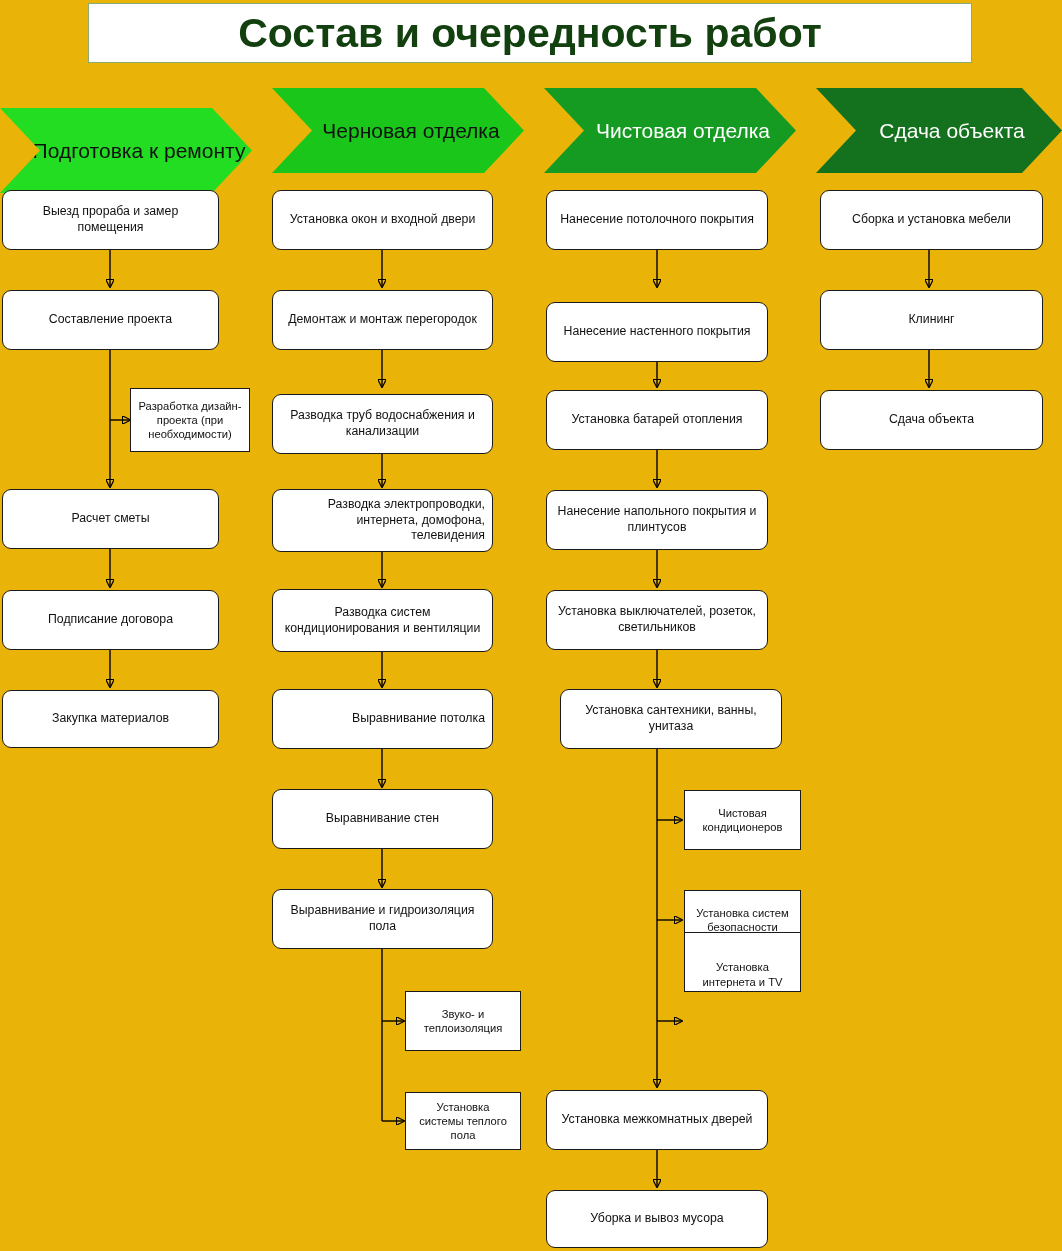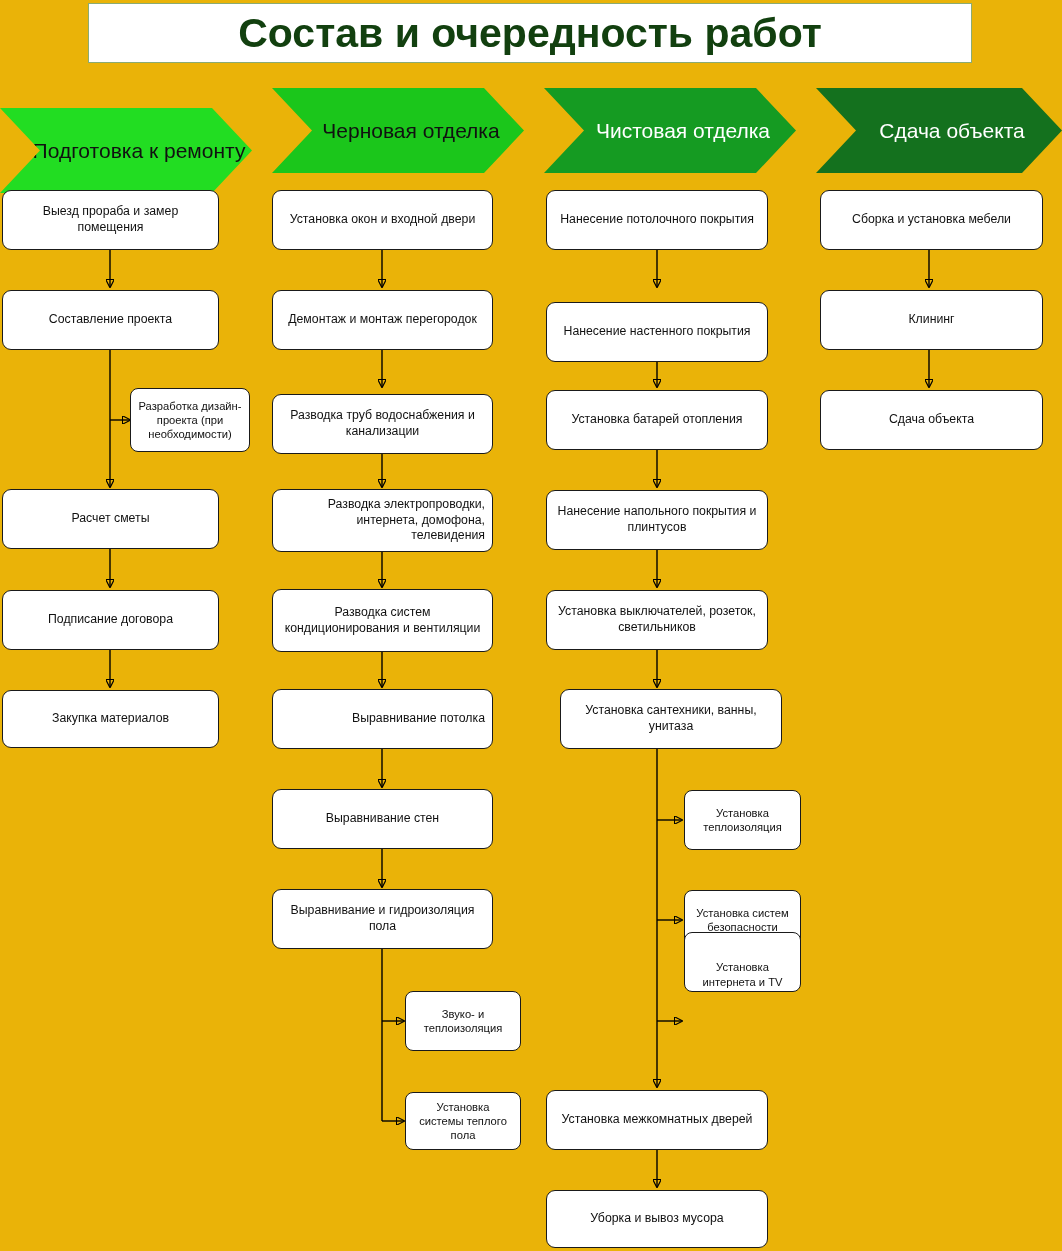--- a/index.html
+++ b/index.html
@@ -75,21 +75,21 @@
     align-items: center;
     justify-content: center;
     text-align: center;
     color: #111111;
     font-size: 12.3px;
     line-height: 1.28;
     padding: 2px 7px;
   }
   .node.small {
     font-size: 11.2px;
-    border-radius: 8px;
+    border-radius: 0;
   }
 
   
   #wires {
     position: absolute;
     left: 0;
     top: 0;
     width: 1062px;
     height: 1251px;
     pointer-events: none;
@@ -222,21 +222,21 @@
   <div class="node" style="left:546px; top:490px; width:222px; height:60px;">
     <span>Нанесение напольного покрытия и плинтусов</span>
   </div>
   <div class="node" style="left:546px; top:590px; width:222px; height:60px;">
     <span>Установка выключателей, розеток, светильников</span>
   </div>
   <div class="node" style="left:560px; top:689px; width:222px; height:60px;justify-content:center;">
     <span>Установка сантехники, ванны, унитаза</span>
   </div>
   <div class="node small" style="left:684px; top:790px; width:117px; height:60px;">
-    <span>Установка теплоизоляция</span>
+    <span>Чистовая кондиционеров</span>
   </div>
   <div class="node small" style="left:684px; top:890px; width:117px; height:60px;">
     <span>Установка систем безопасности</span>
   </div>
   <div class="node small" style="left:684px; top:932px; width:117px; height:60px;align-items:flex-end;">
     <span>Установка интернета и TV</span>
   </div>
   <div class="node" style="left:546px; top:1090px; width:222px; height:60px;">
     <span>Установка межкомнатных дверей</span>
   </div>

